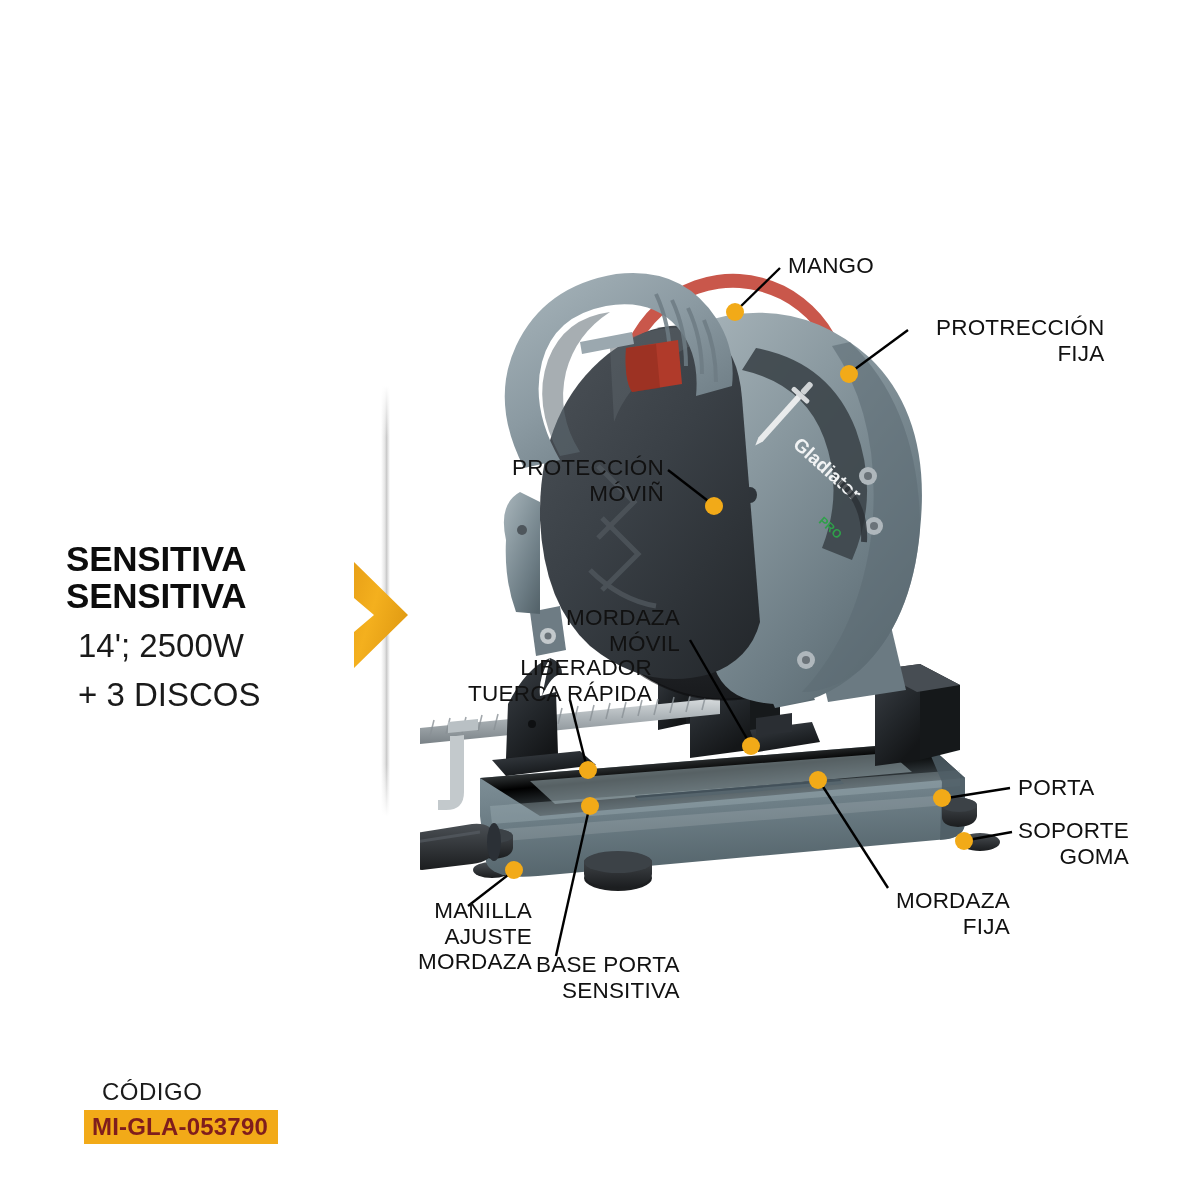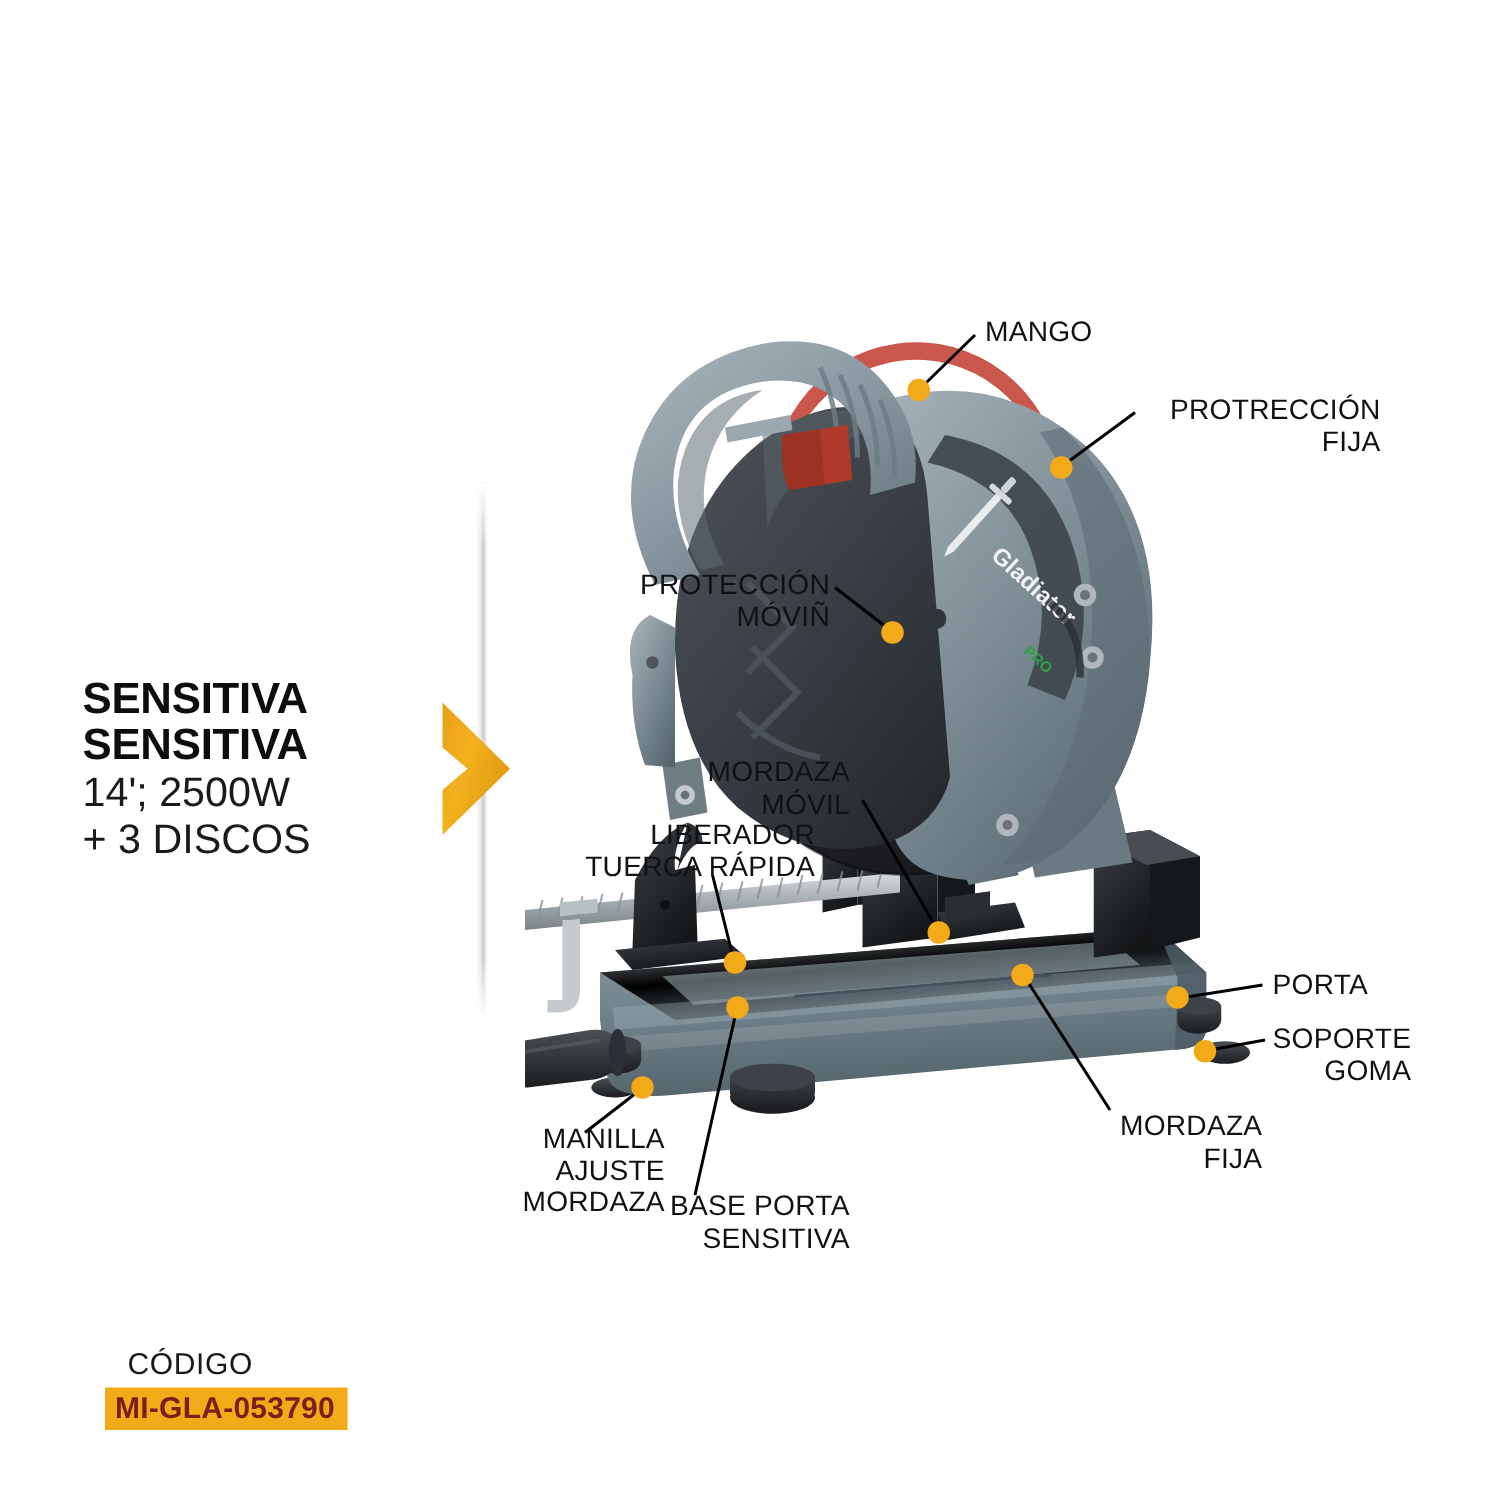--- a/index.html
+++ b/index.html
@@ -39,21 +39,21 @@
     line-height: 1.07;
     color: #0d0d0d;
     margin: 0;
   }
   .title-light {
     font-size: 33px;
     font-weight: 300;
     letter-spacing: 0px;
     line-height: 1.14;
     color: #1a1a1a;
-    margin: 0;
+    margin: 12px;
   }
 
   
   #divider {
     position: absolute;
     left: 381px;
     top: 386px;
     width: 9px;
     height: 430px;
     background: linear-gradient(to right, rgba(255,255,255,0) 0%, #e3e3e3 45%, #c9c9c9 60%, rgba(255,255,255,0) 100%);

